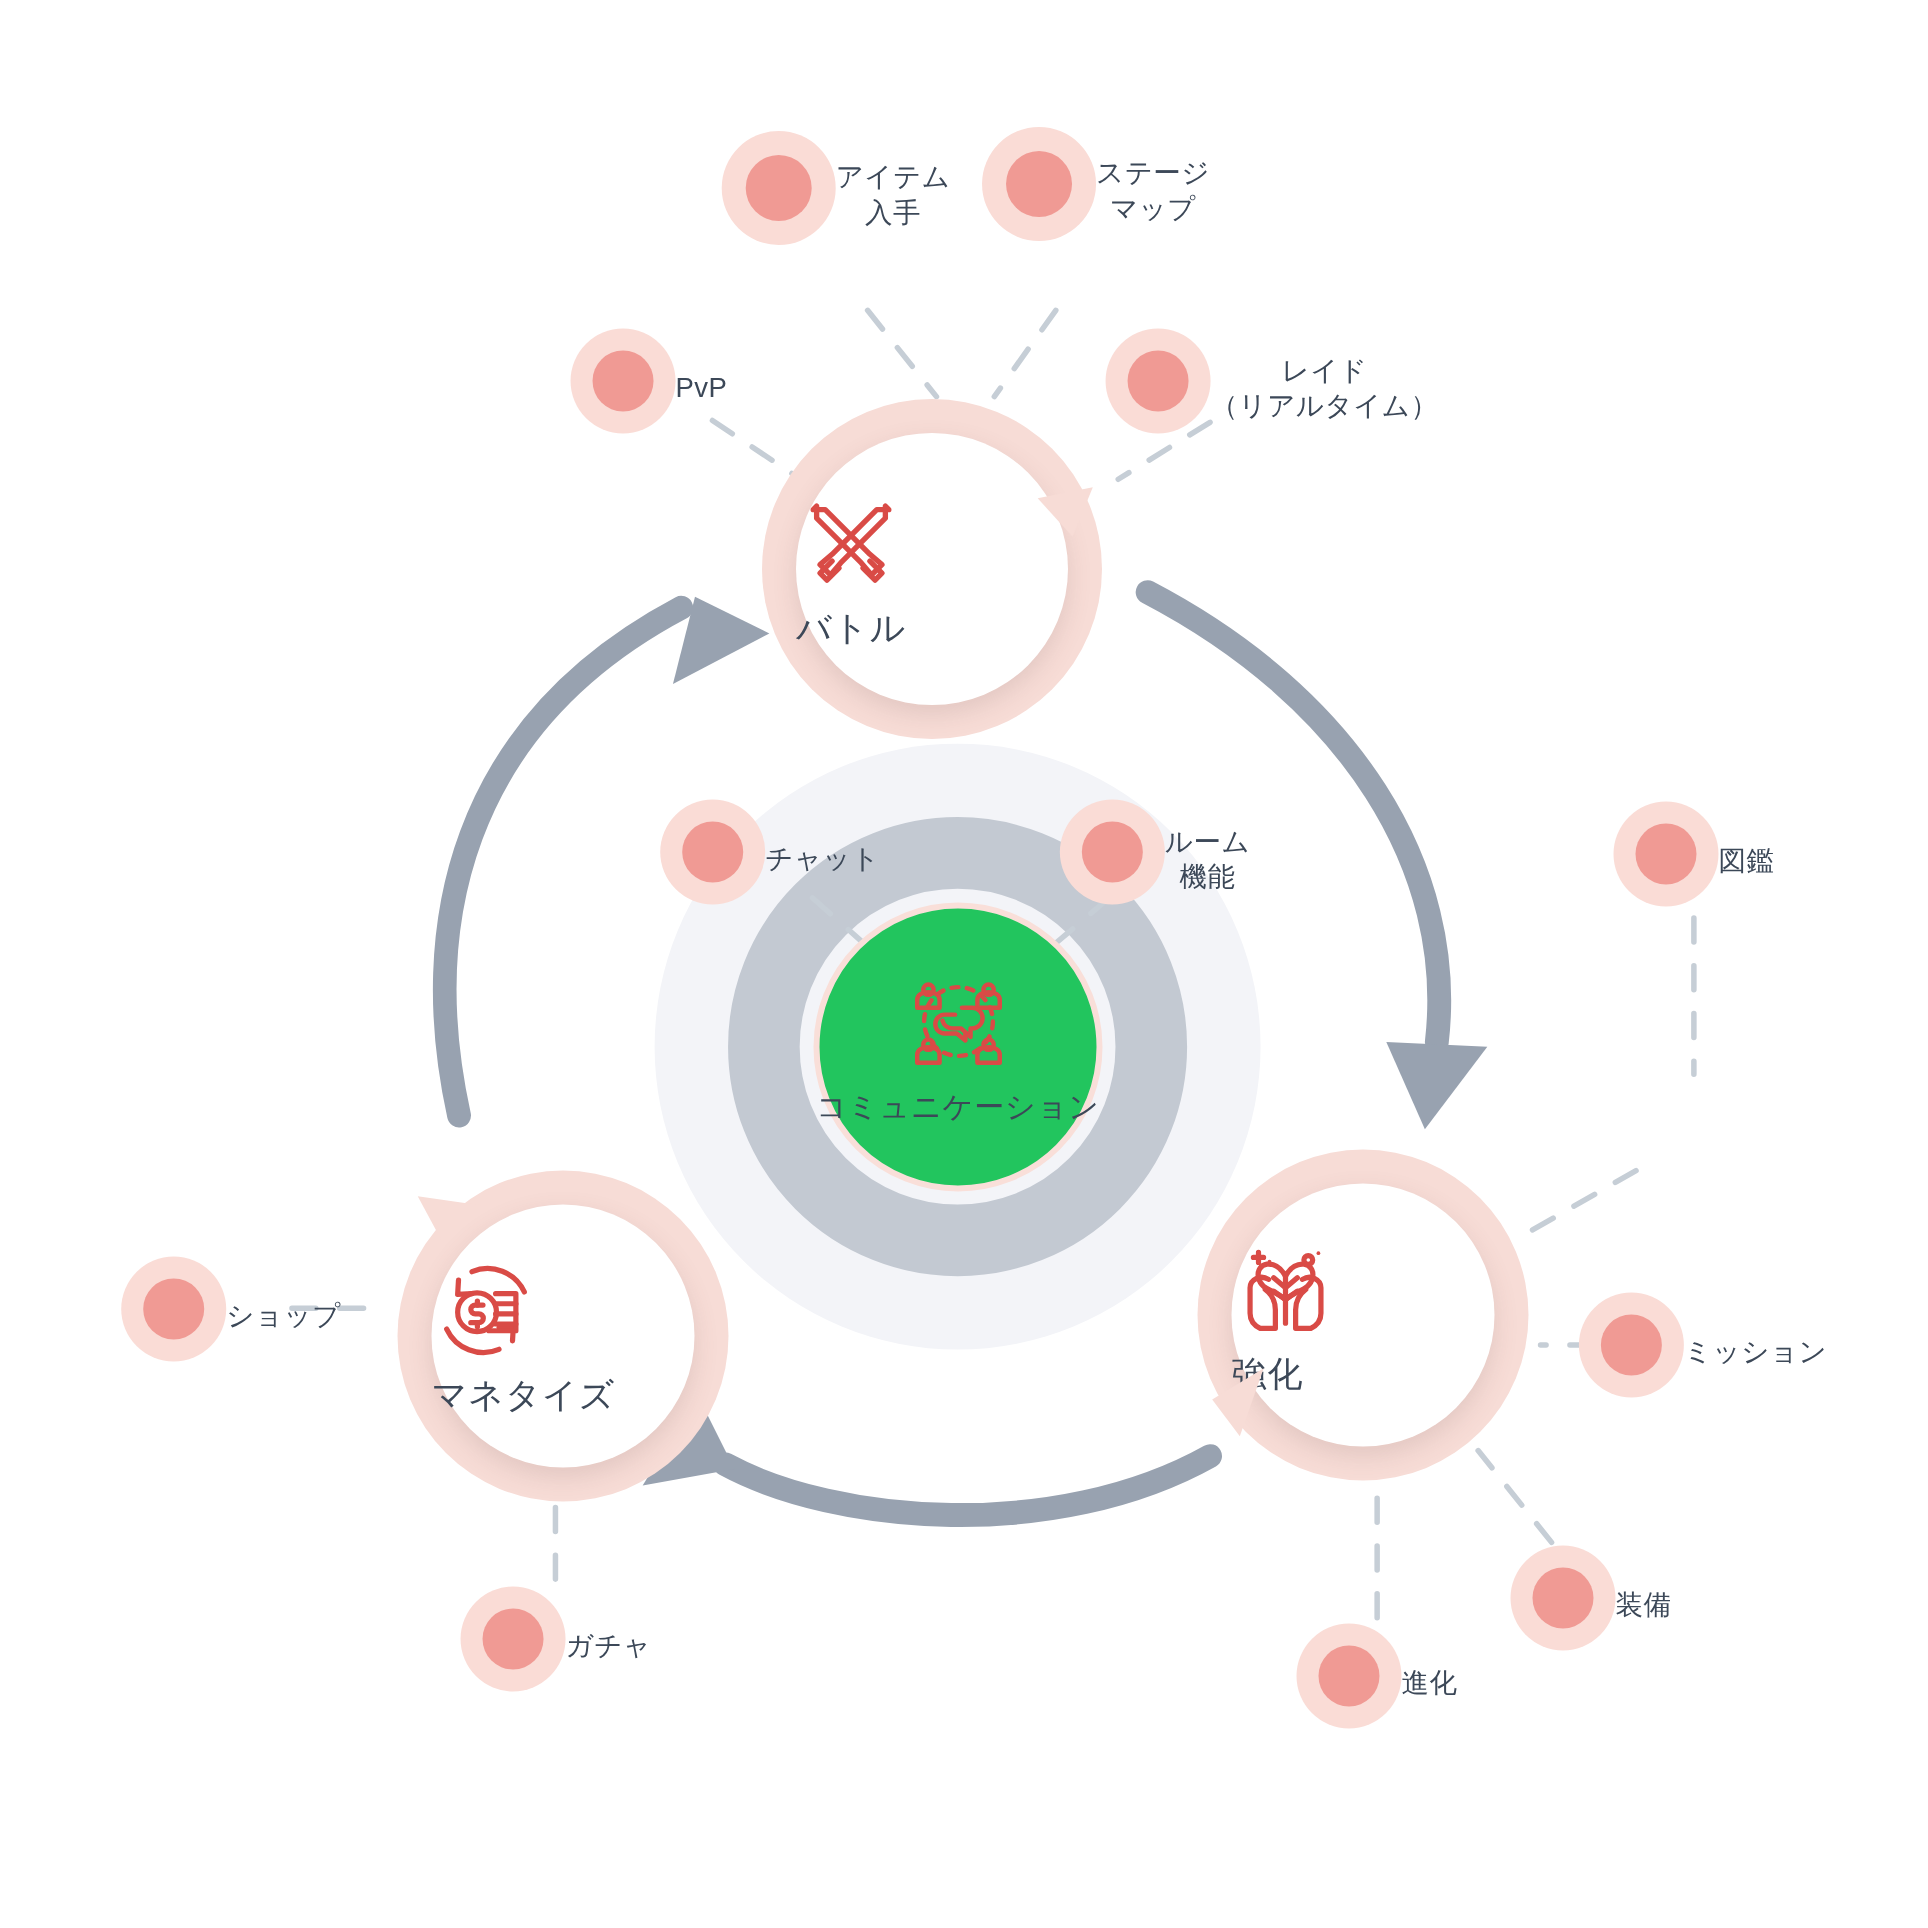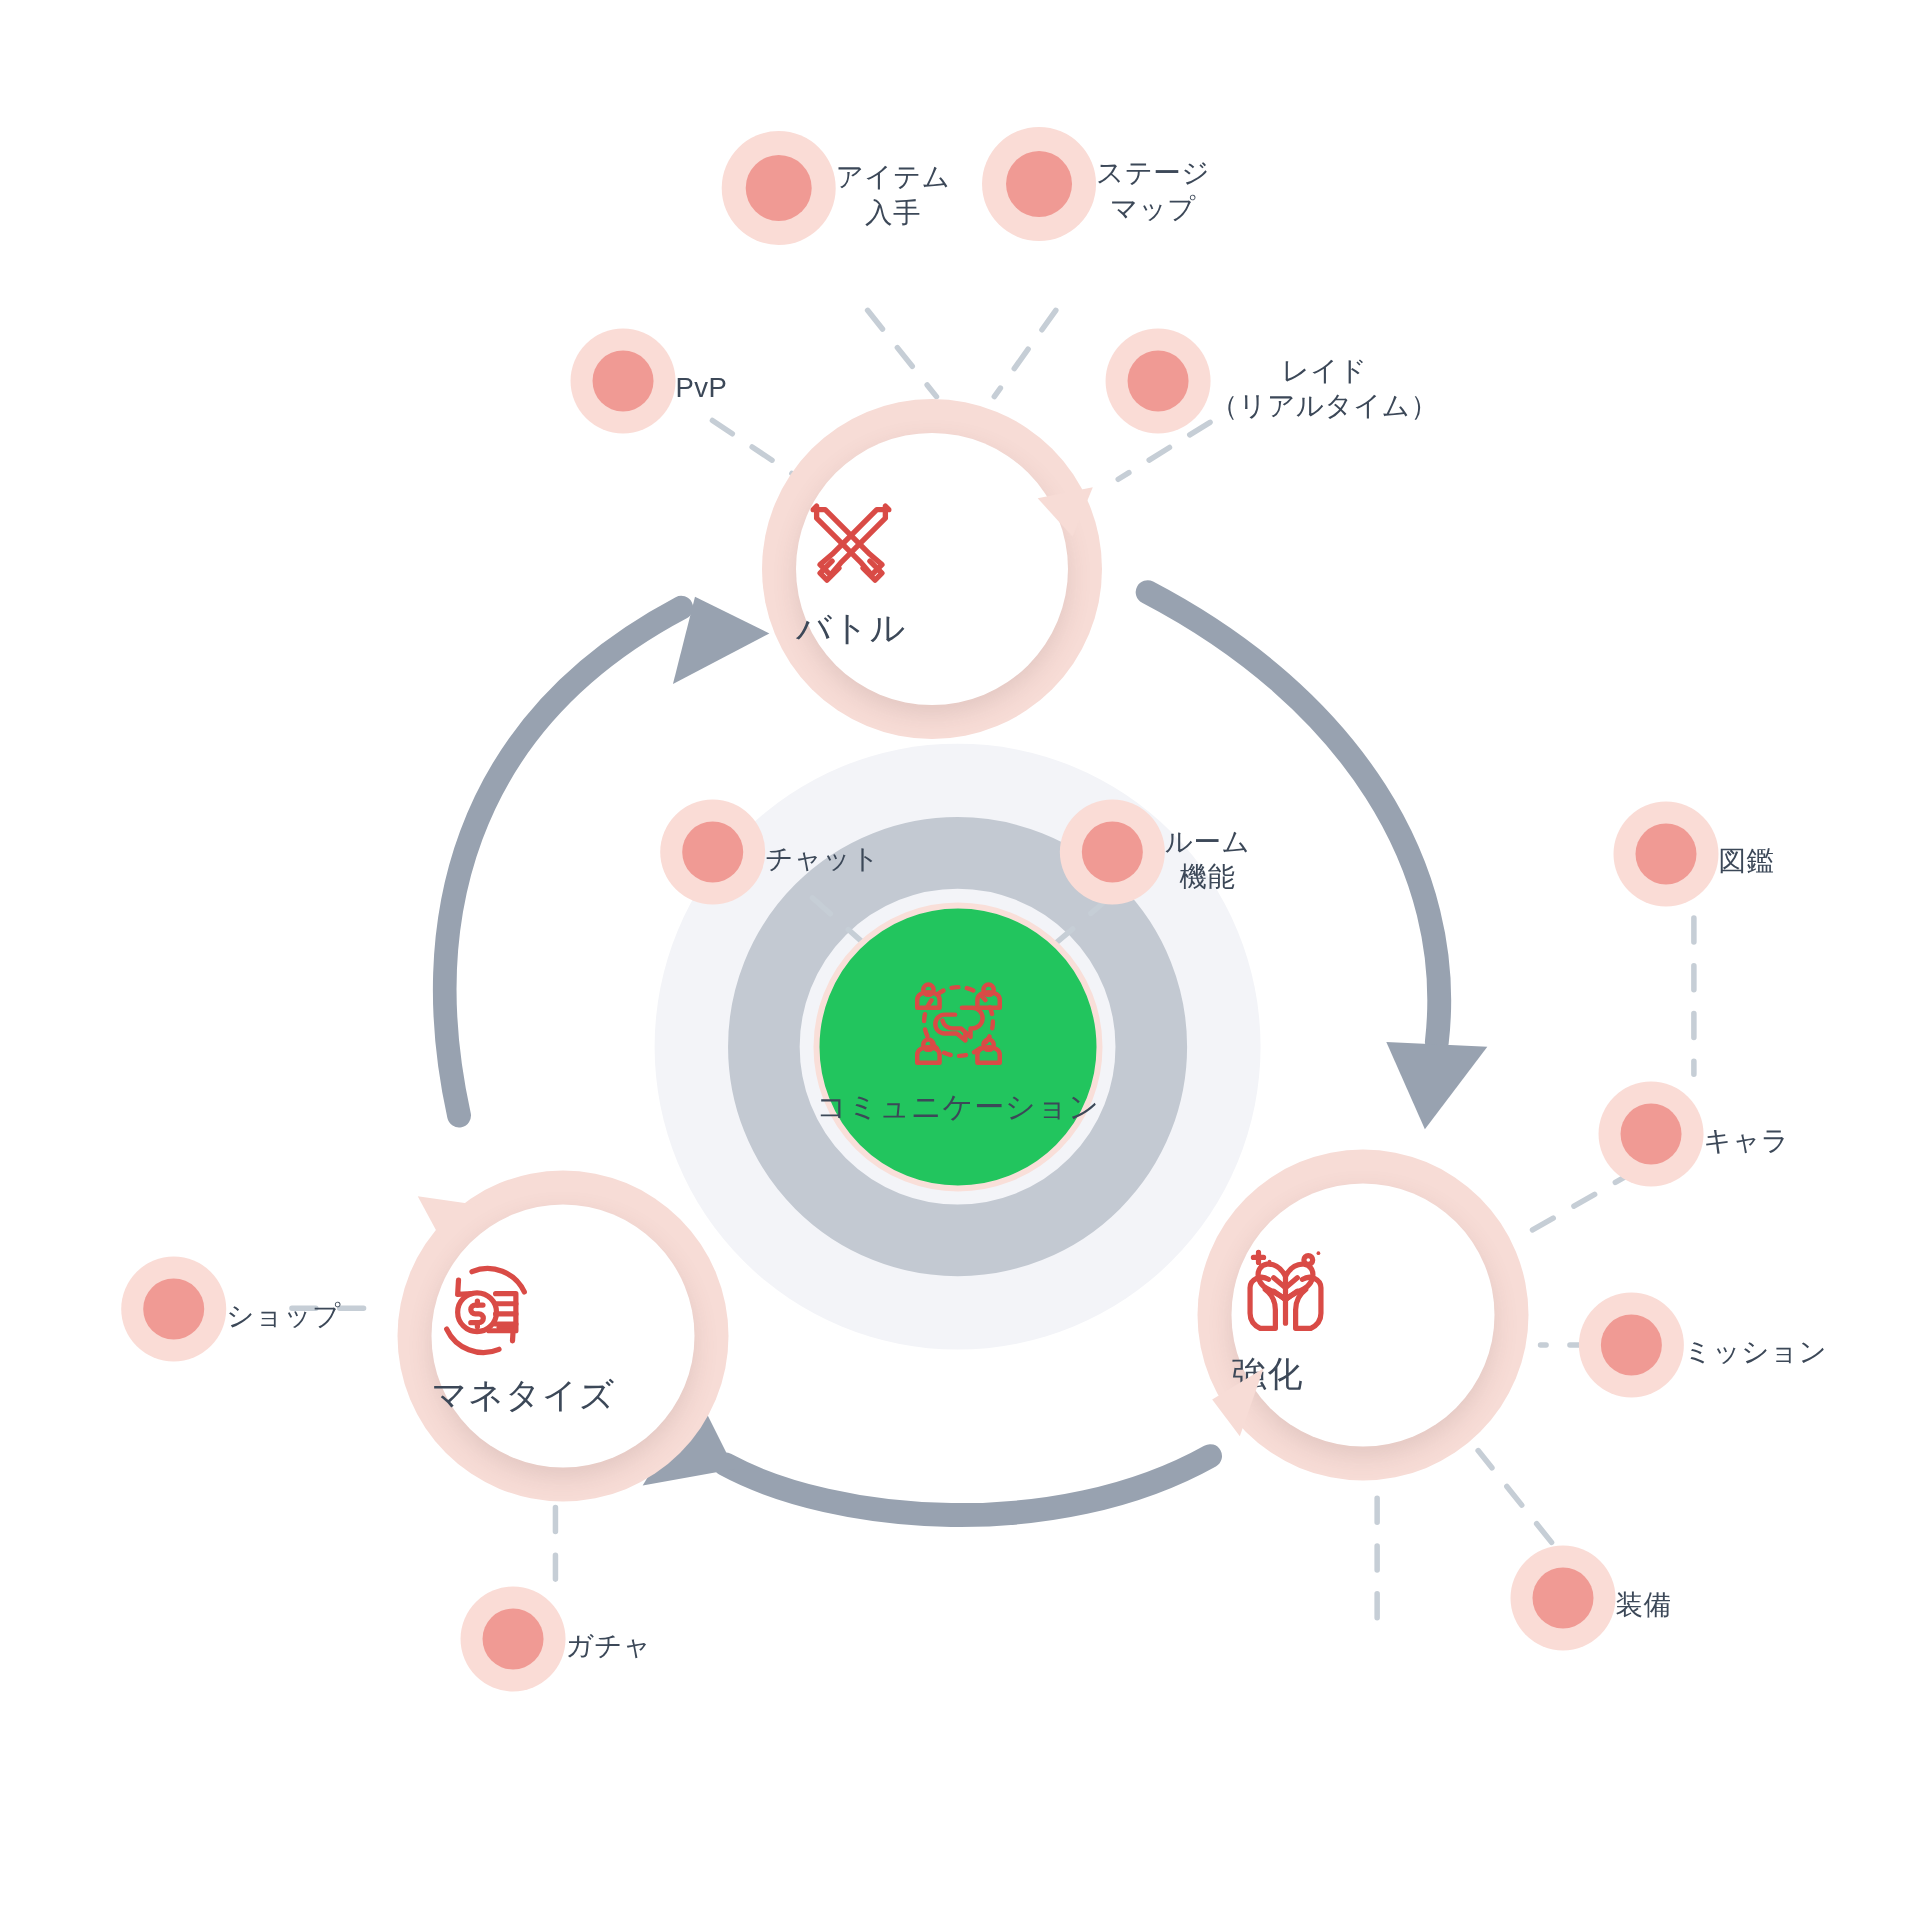--- a/index.html
+++ b/index.html
@@ -127,41 +127,41 @@
     <div class="lbl" style="font-size:27.5px">ガチャ</div>
   </div>
 
   <div class="sat" style="left:1694px;top:854px">
     <div class="dot" style="width:105px;height:105px;background:#fadcd6">
       <div class="inner" style="width:61px;height:61px;background:#f09a94"></div>
     </div>
     <div class="lbl" style="font-size:27.5px">図鑑</div>
   </div>
 
-  <div class="sat" style="left:1694px;top:1134px">
-    <div class="dot" style="width:105px;height:105px;background:#fadcd6">
-      <div class="inner" style="width:61px;height:61px;background:#f09a94"></div>
-    </div>
-    <div class="lbl" style="font-size:27.5px">キャラ</div>
-  </div>
 
   <div class="sat" style="left:1703px;top:1345px">
     <div class="dot" style="width:105px;height:105px;background:#fadcd6">
       <div class="inner" style="width:61px;height:61px;background:#f09a94"></div>
     </div>
     <div class="lbl" style="font-size:27.5px">ミッション</div>
   </div>
 
   <div class="sat" style="left:1591px;top:1598px">
     <div class="dot" style="width:105px;height:105px;background:#fadcd6">
       <div class="inner" style="width:61px;height:61px;background:#f09a94"></div>
     </div>
     <div class="lbl" style="font-size:27.5px">装備</div>
   </div>
 
+  <div class="sat" style="left:1377px;top:1676px">
+    <div class="dot" style="width:105px;height:105px;background:#fadcd6">
+      <div class="inner" style="width:61px;height:61px;background:#f09a94"></div>
+    </div>
+    <div class="lbl" style="font-size:27.5px">進化</div>
+  </div>
 
   <div class="sat" style="left:770px;top:852px">
     <div class="dot" style="width:105px;height:105px;background:#fadcd6">
       <div class="inner" style="width:61px;height:61px;background:#f09a94"></div>
     </div>
     <div class="lbl" style="font-size:27.5px">チャット</div>
   </div>
 
   <div class="sat" style="left:1155px;top:852px">
     <div class="dot" style="width:105px;height:105px;background:#fadcd6">

